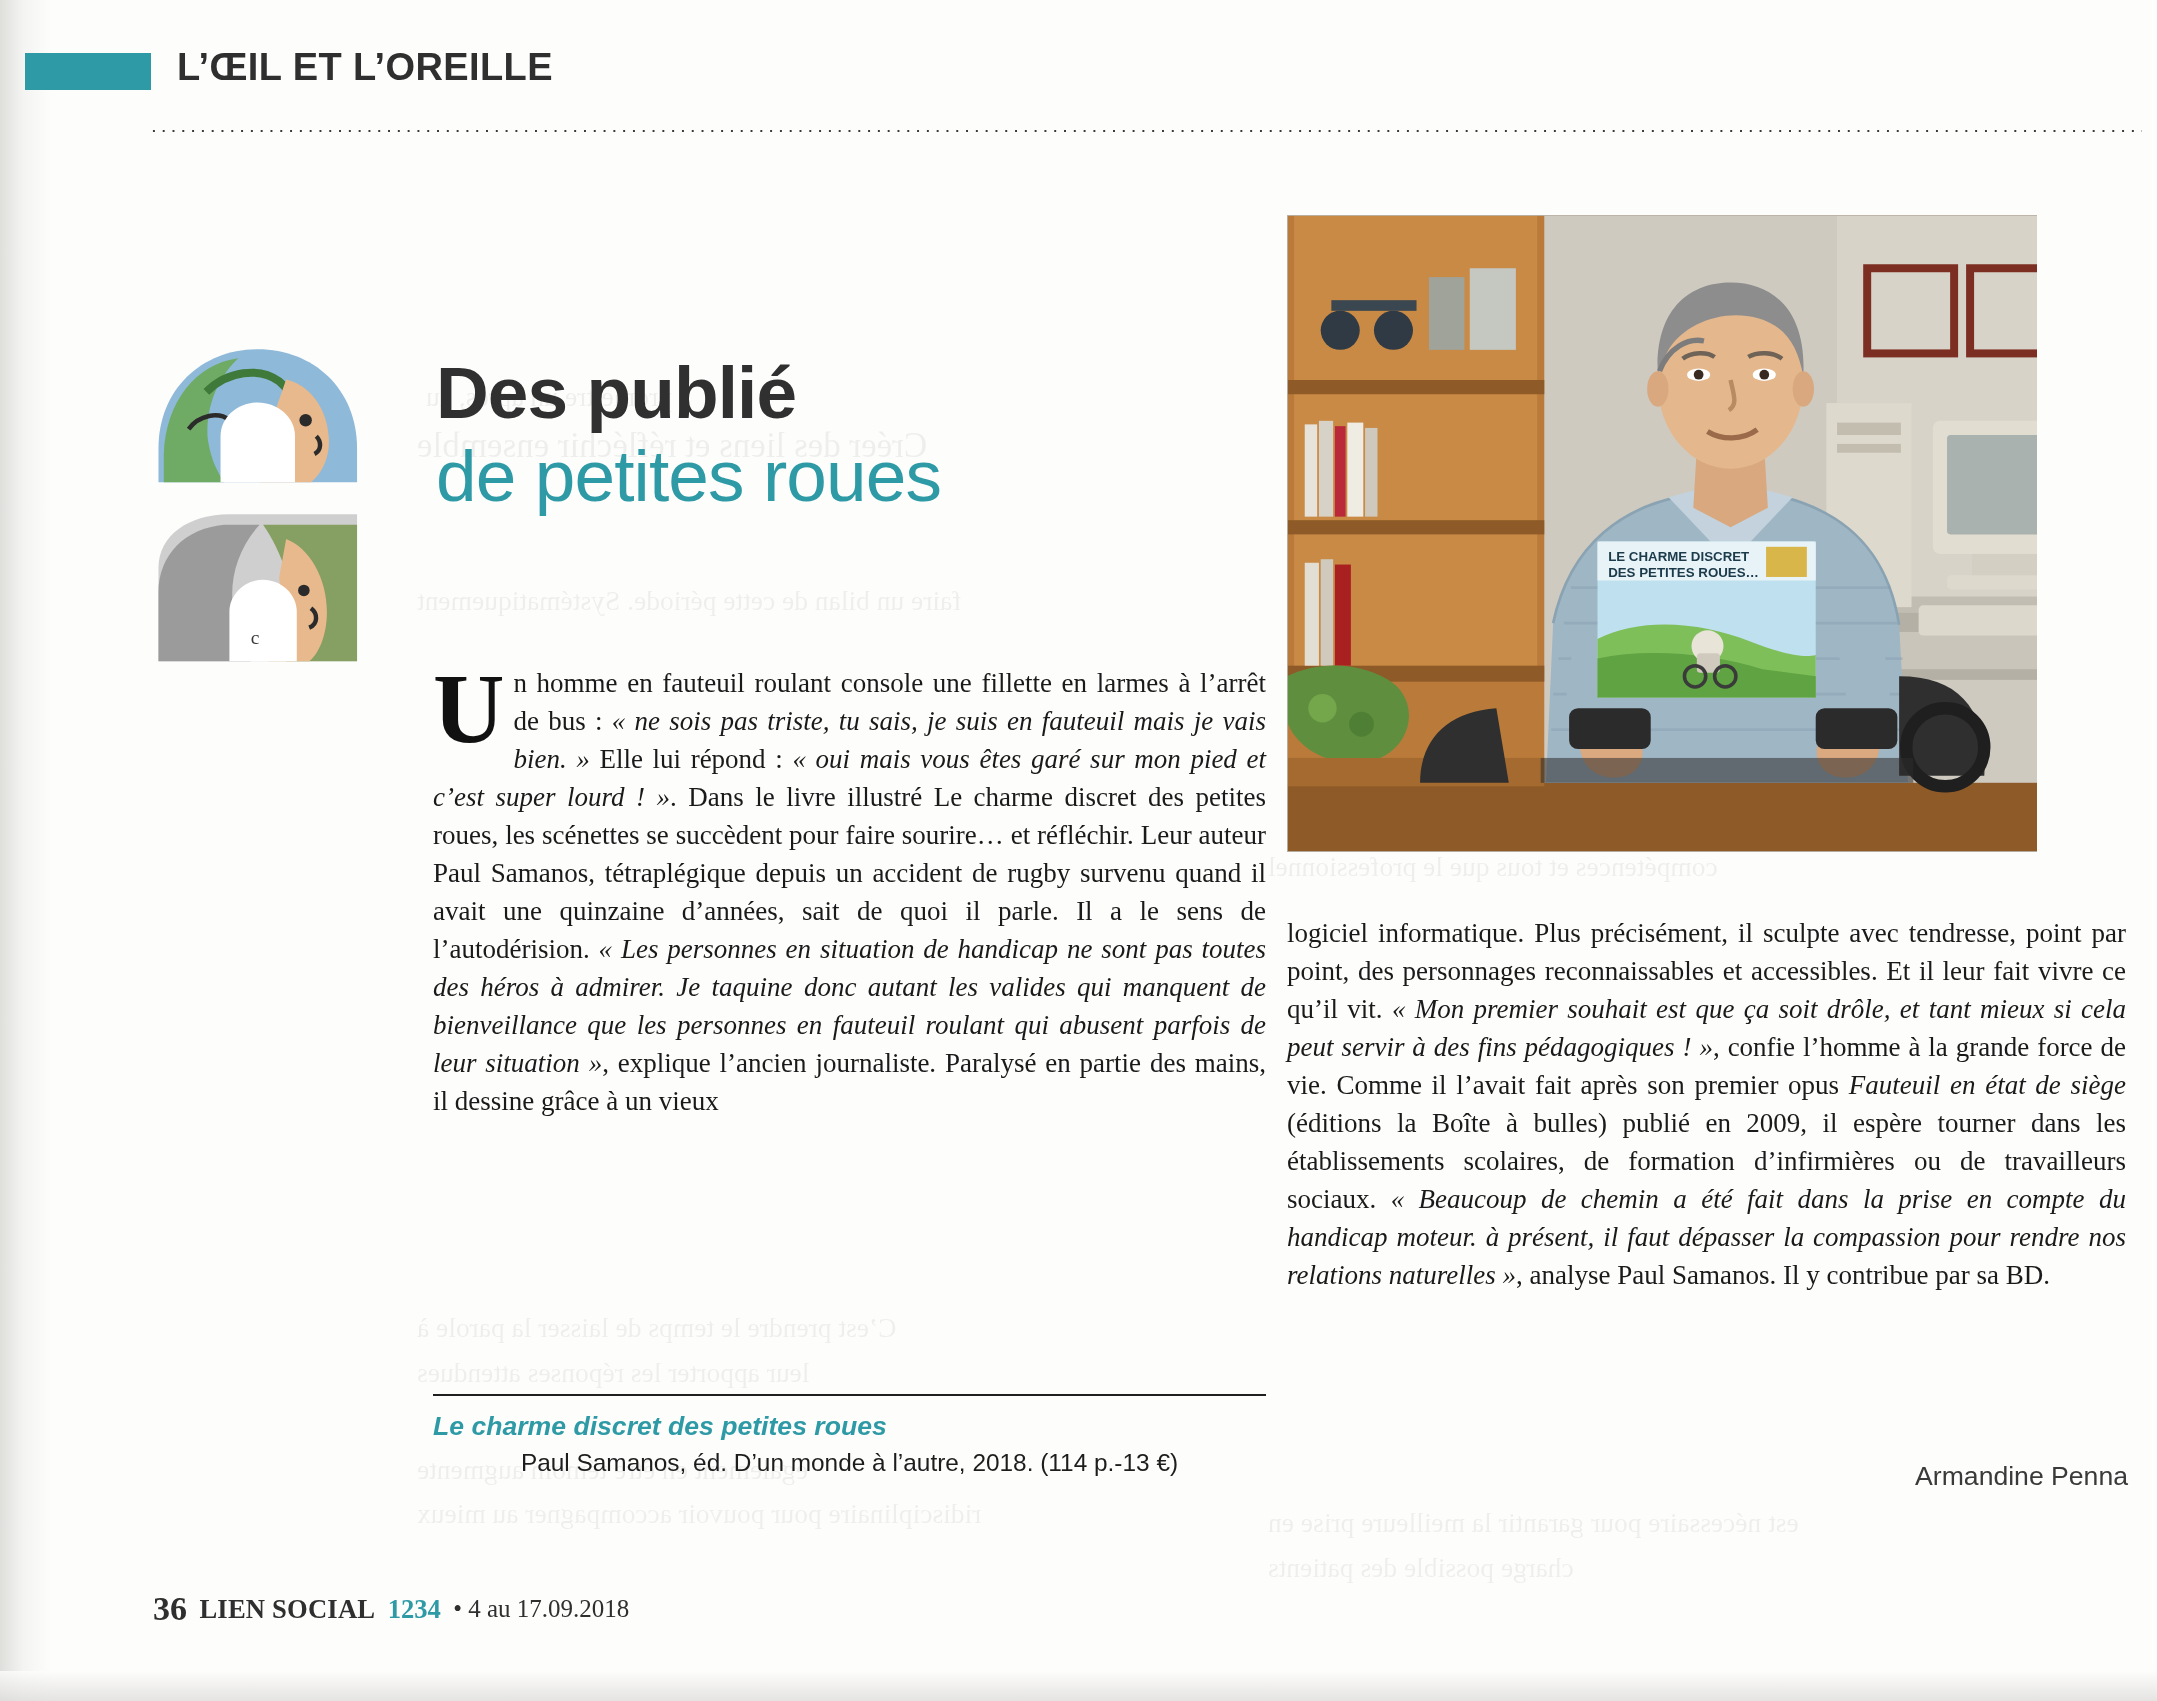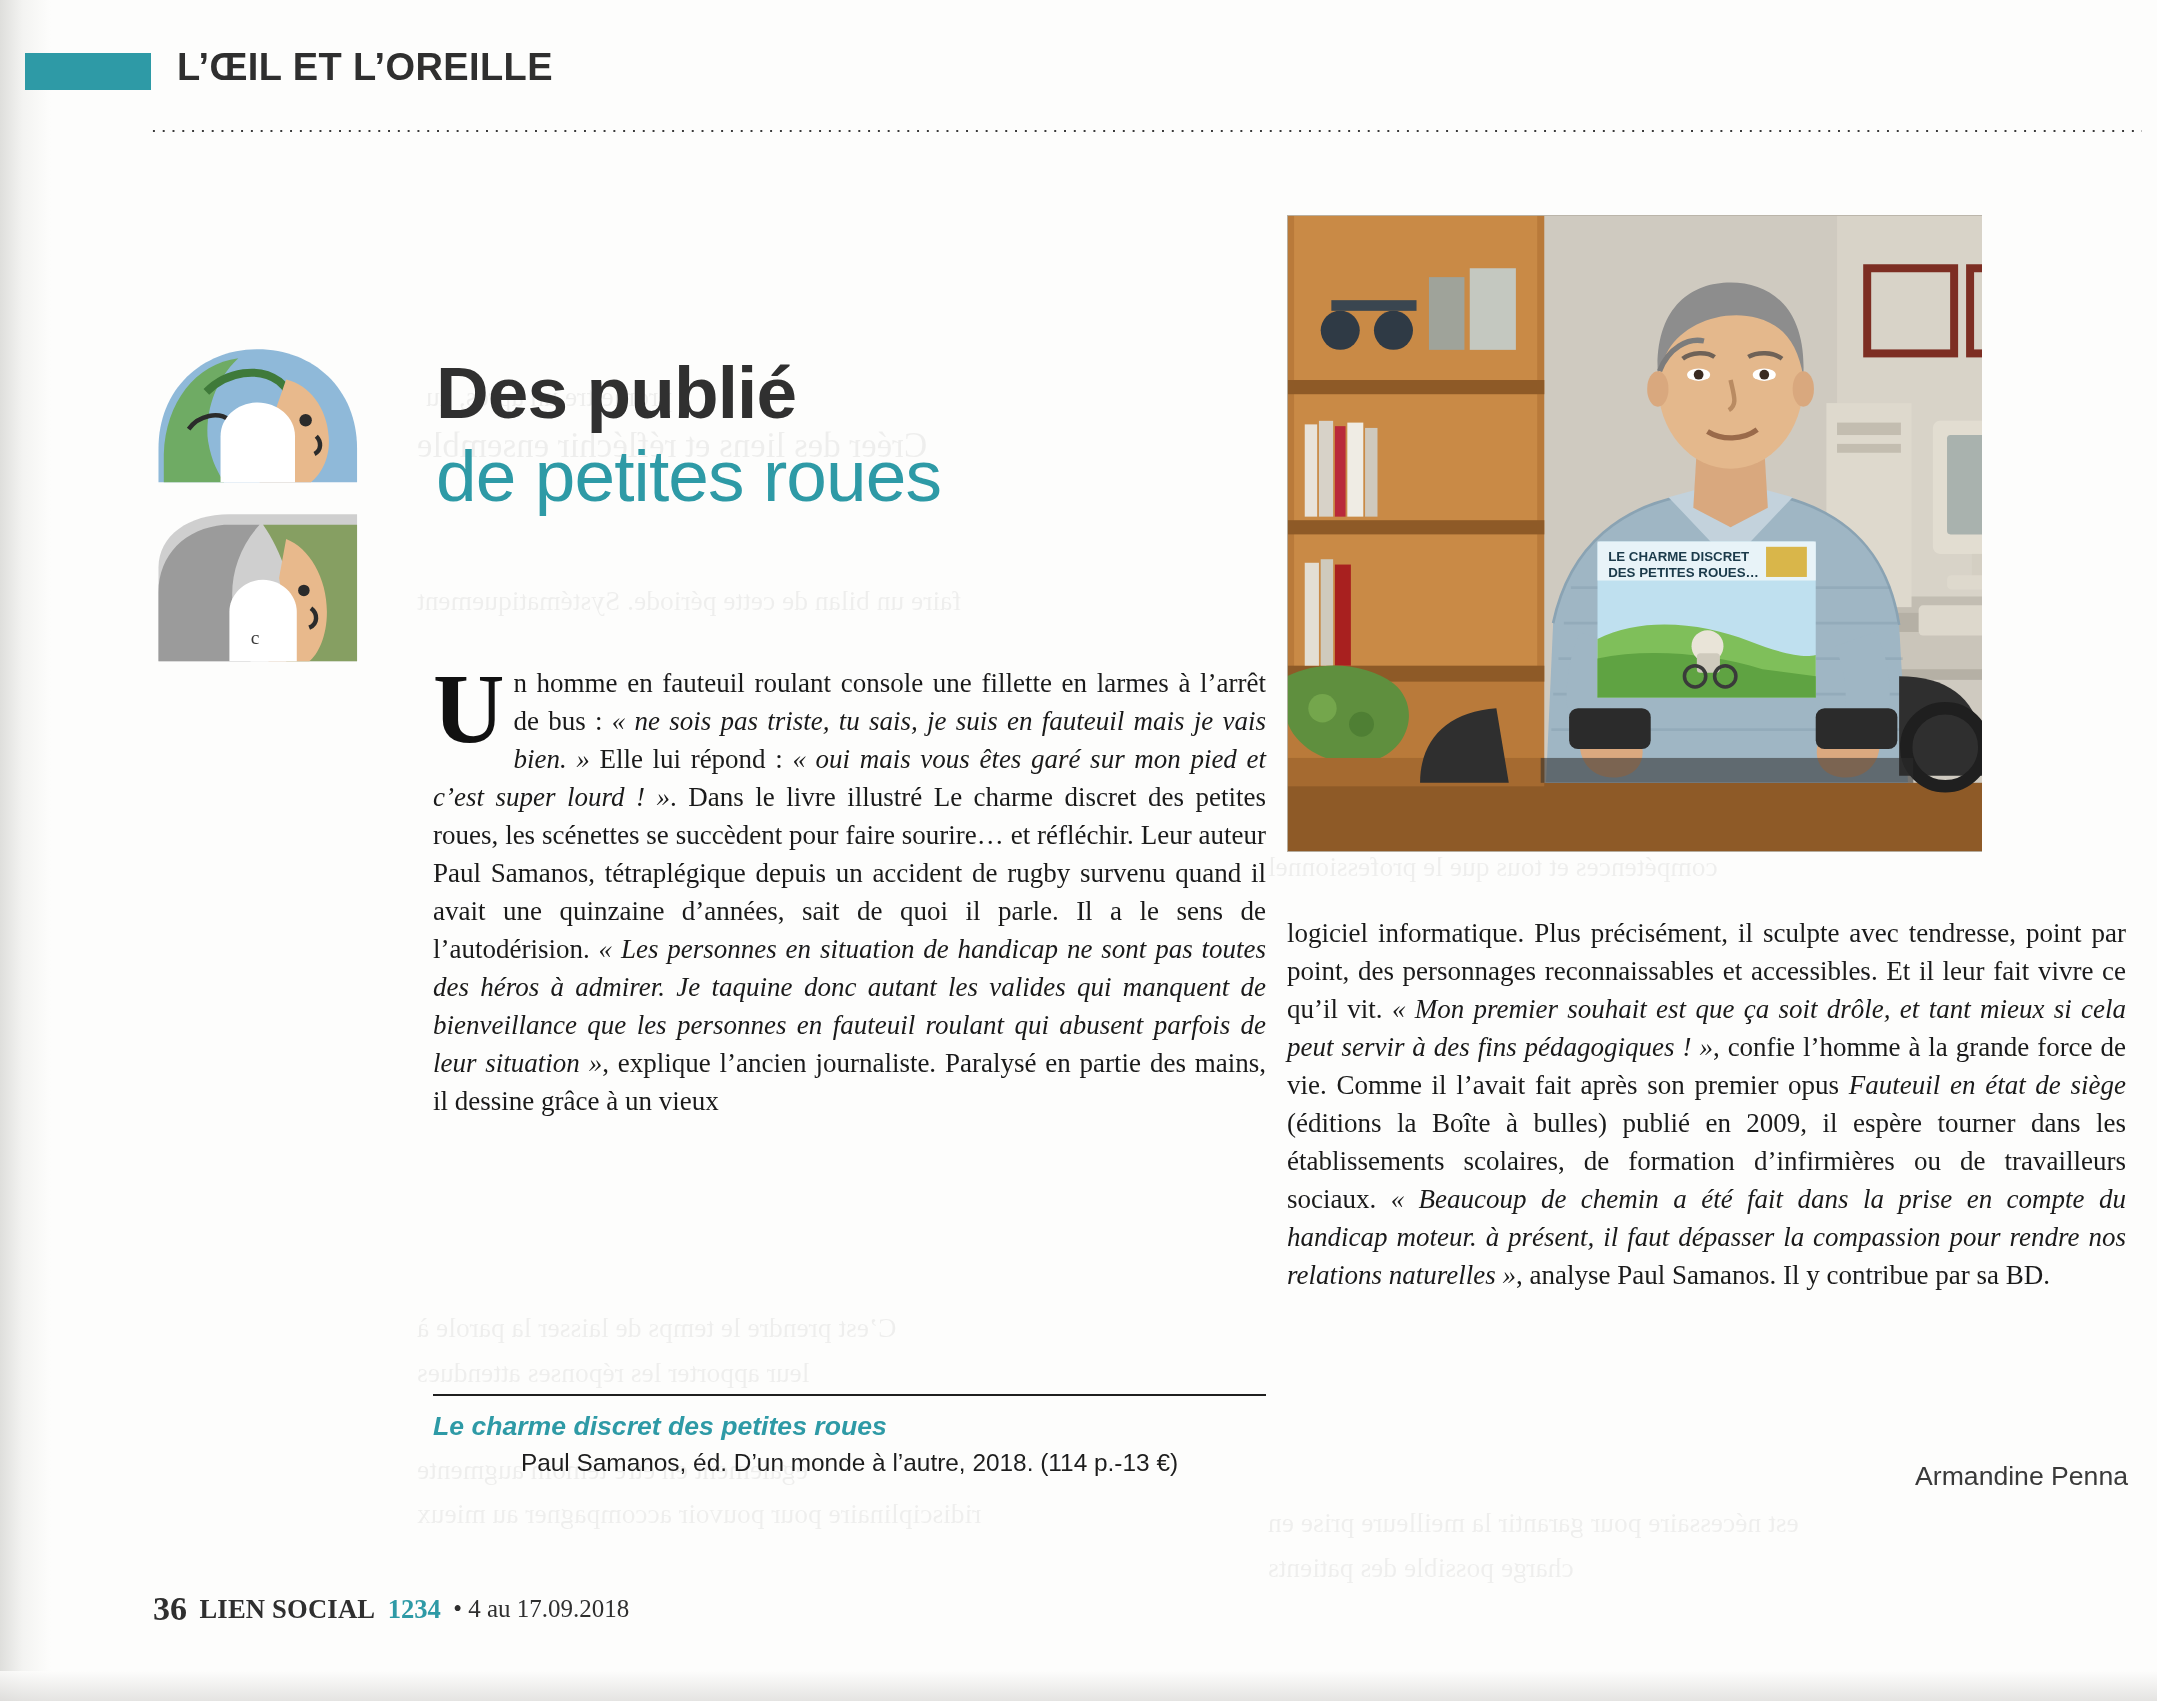--- a/index.html
+++ b/index.html
@@ -134,21 +134,21 @@
     padding: 3.5px 8.9px 0 0;
     color: #111;
   }
   em, .it { font-style: italic; }
 
   
   .photo {
     position: absolute;
     left: 1287px;
     top: 215px;
-    width: 695px;
+    width: 750px;
     height: 637px;
     overflow: hidden;
     background: #eab308;
   }
   .photo svg { display: block; }
 
   
   .credit-rule {
     position: absolute;
     left: 433px;

